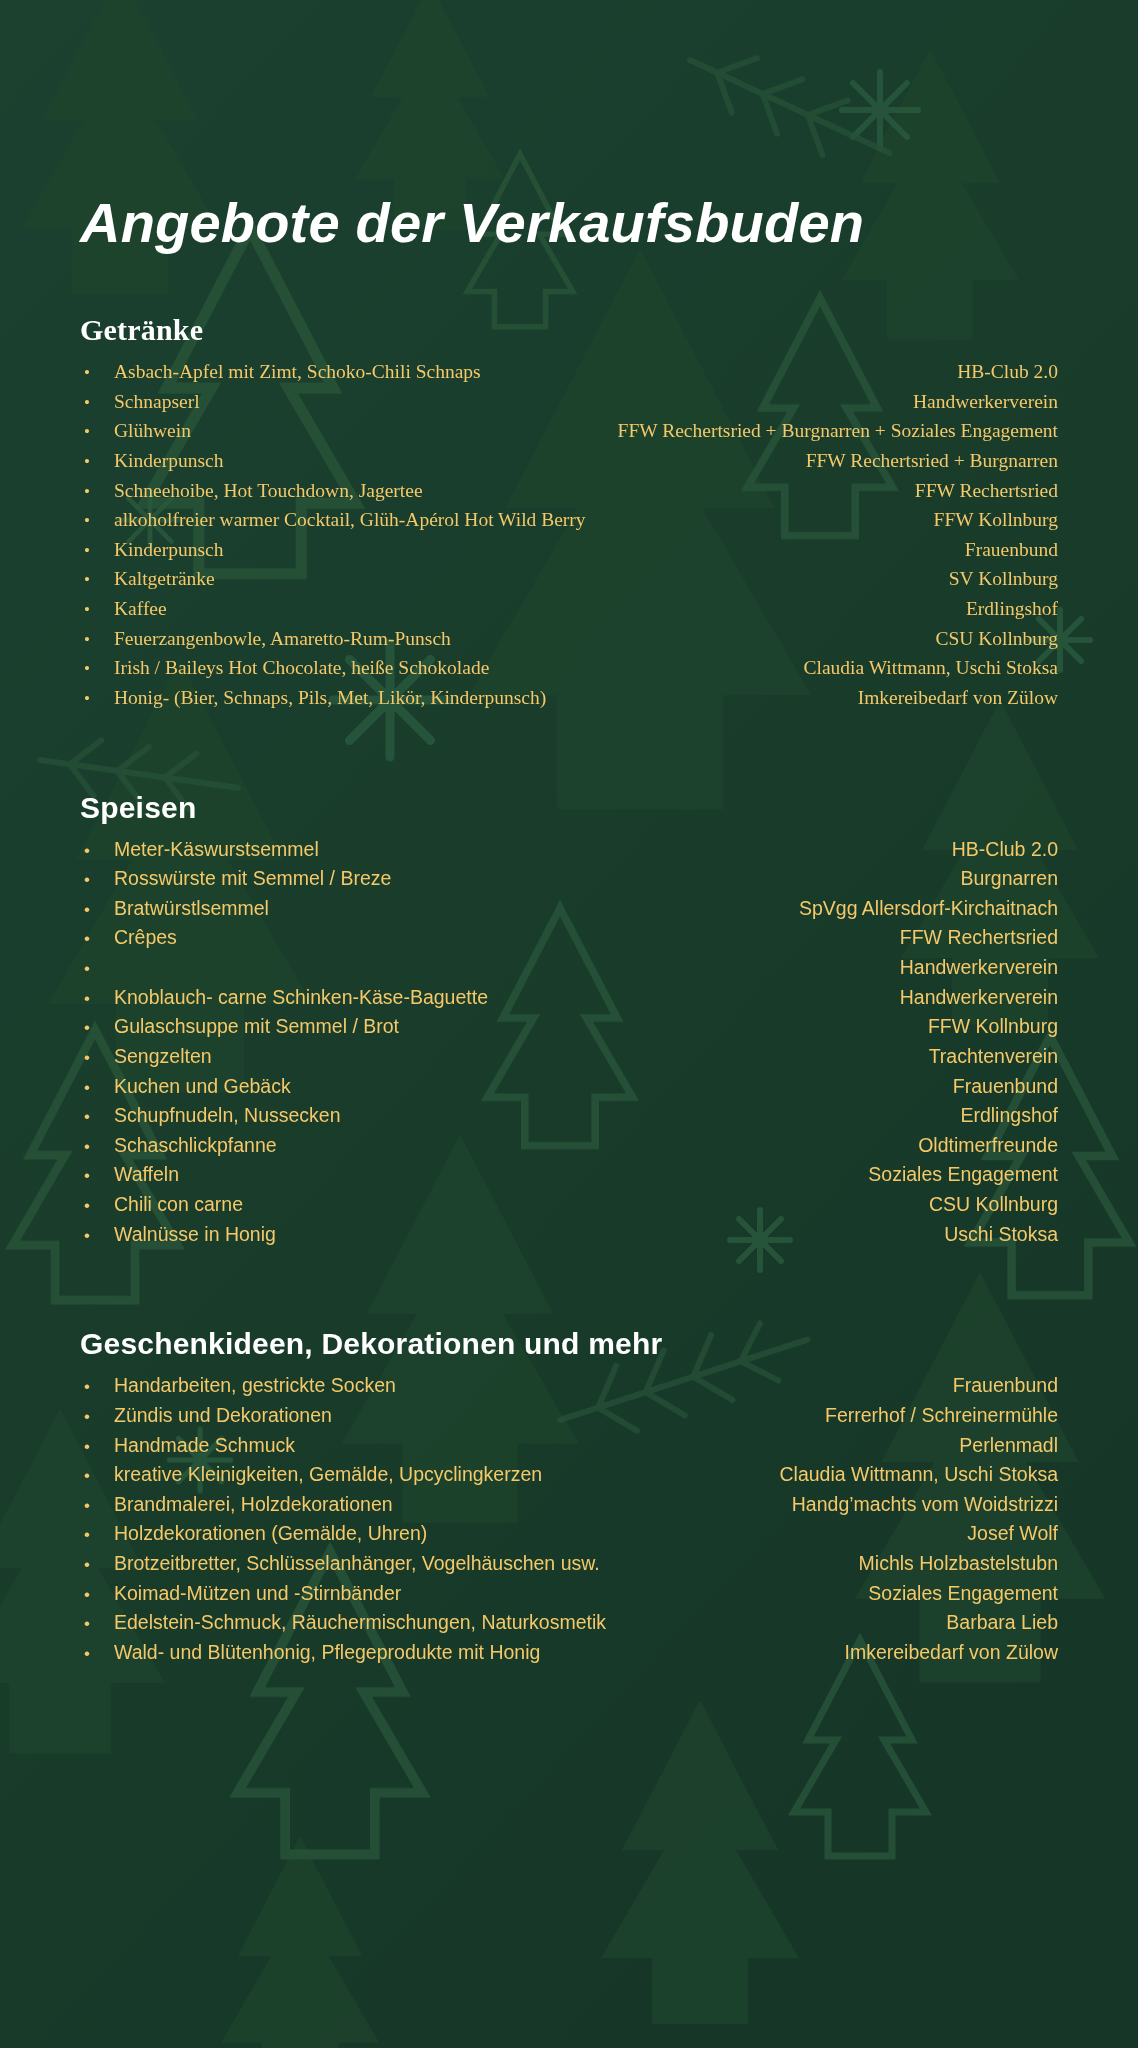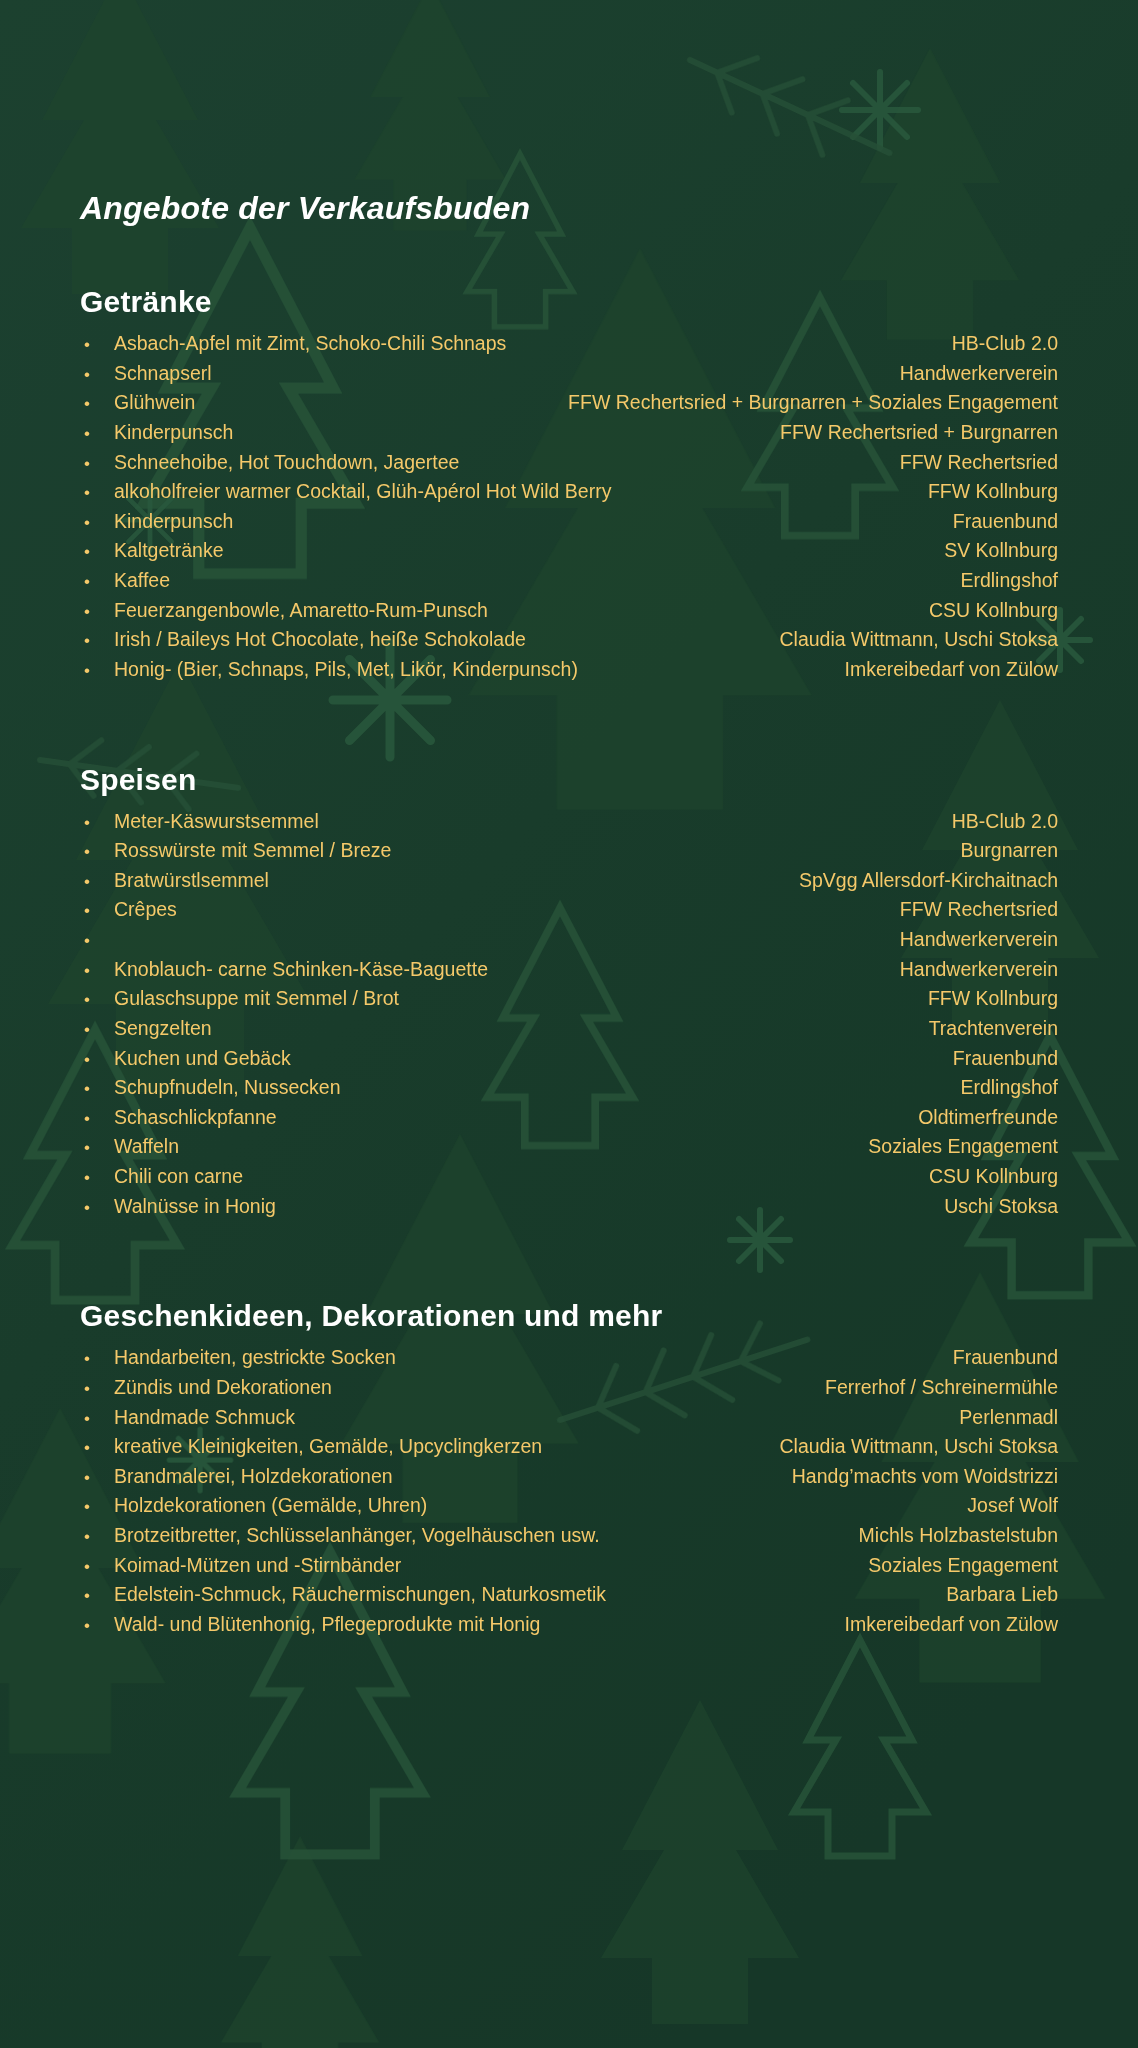--- a/index.html
+++ b/index.html
@@ -28,32 +28,32 @@
 
   #page {
     position: relative;
     z-index: 2;
     padding: 0 80px;
     box-sizing: border-box;
   }
 
   .page-title {
     color: #ffffff;
-    font-size: 32px;
+    font-size: 56px;
     font-weight: bold;
     font-style: italic;
     letter-spacing: 0.2px;
     margin: 0;
     padding-top: 190px;
   }
 
   .section {
     margin-top: 44px;
   }
-  .section.first { margin-top: 58px; }
+  .section.first { margin-top: 58px; font-family: Liberation Serif, serif; }
   .section.gap-big { margin-top: 78px; }
 
   .section-title {
     color: #ffffff;
     font-size: 30px;
     font-weight: bold;
     margin: 0 0 10px 0;
     letter-spacing: 0.2px;
   }
   .section-title.wide { font-size: 30px; }

